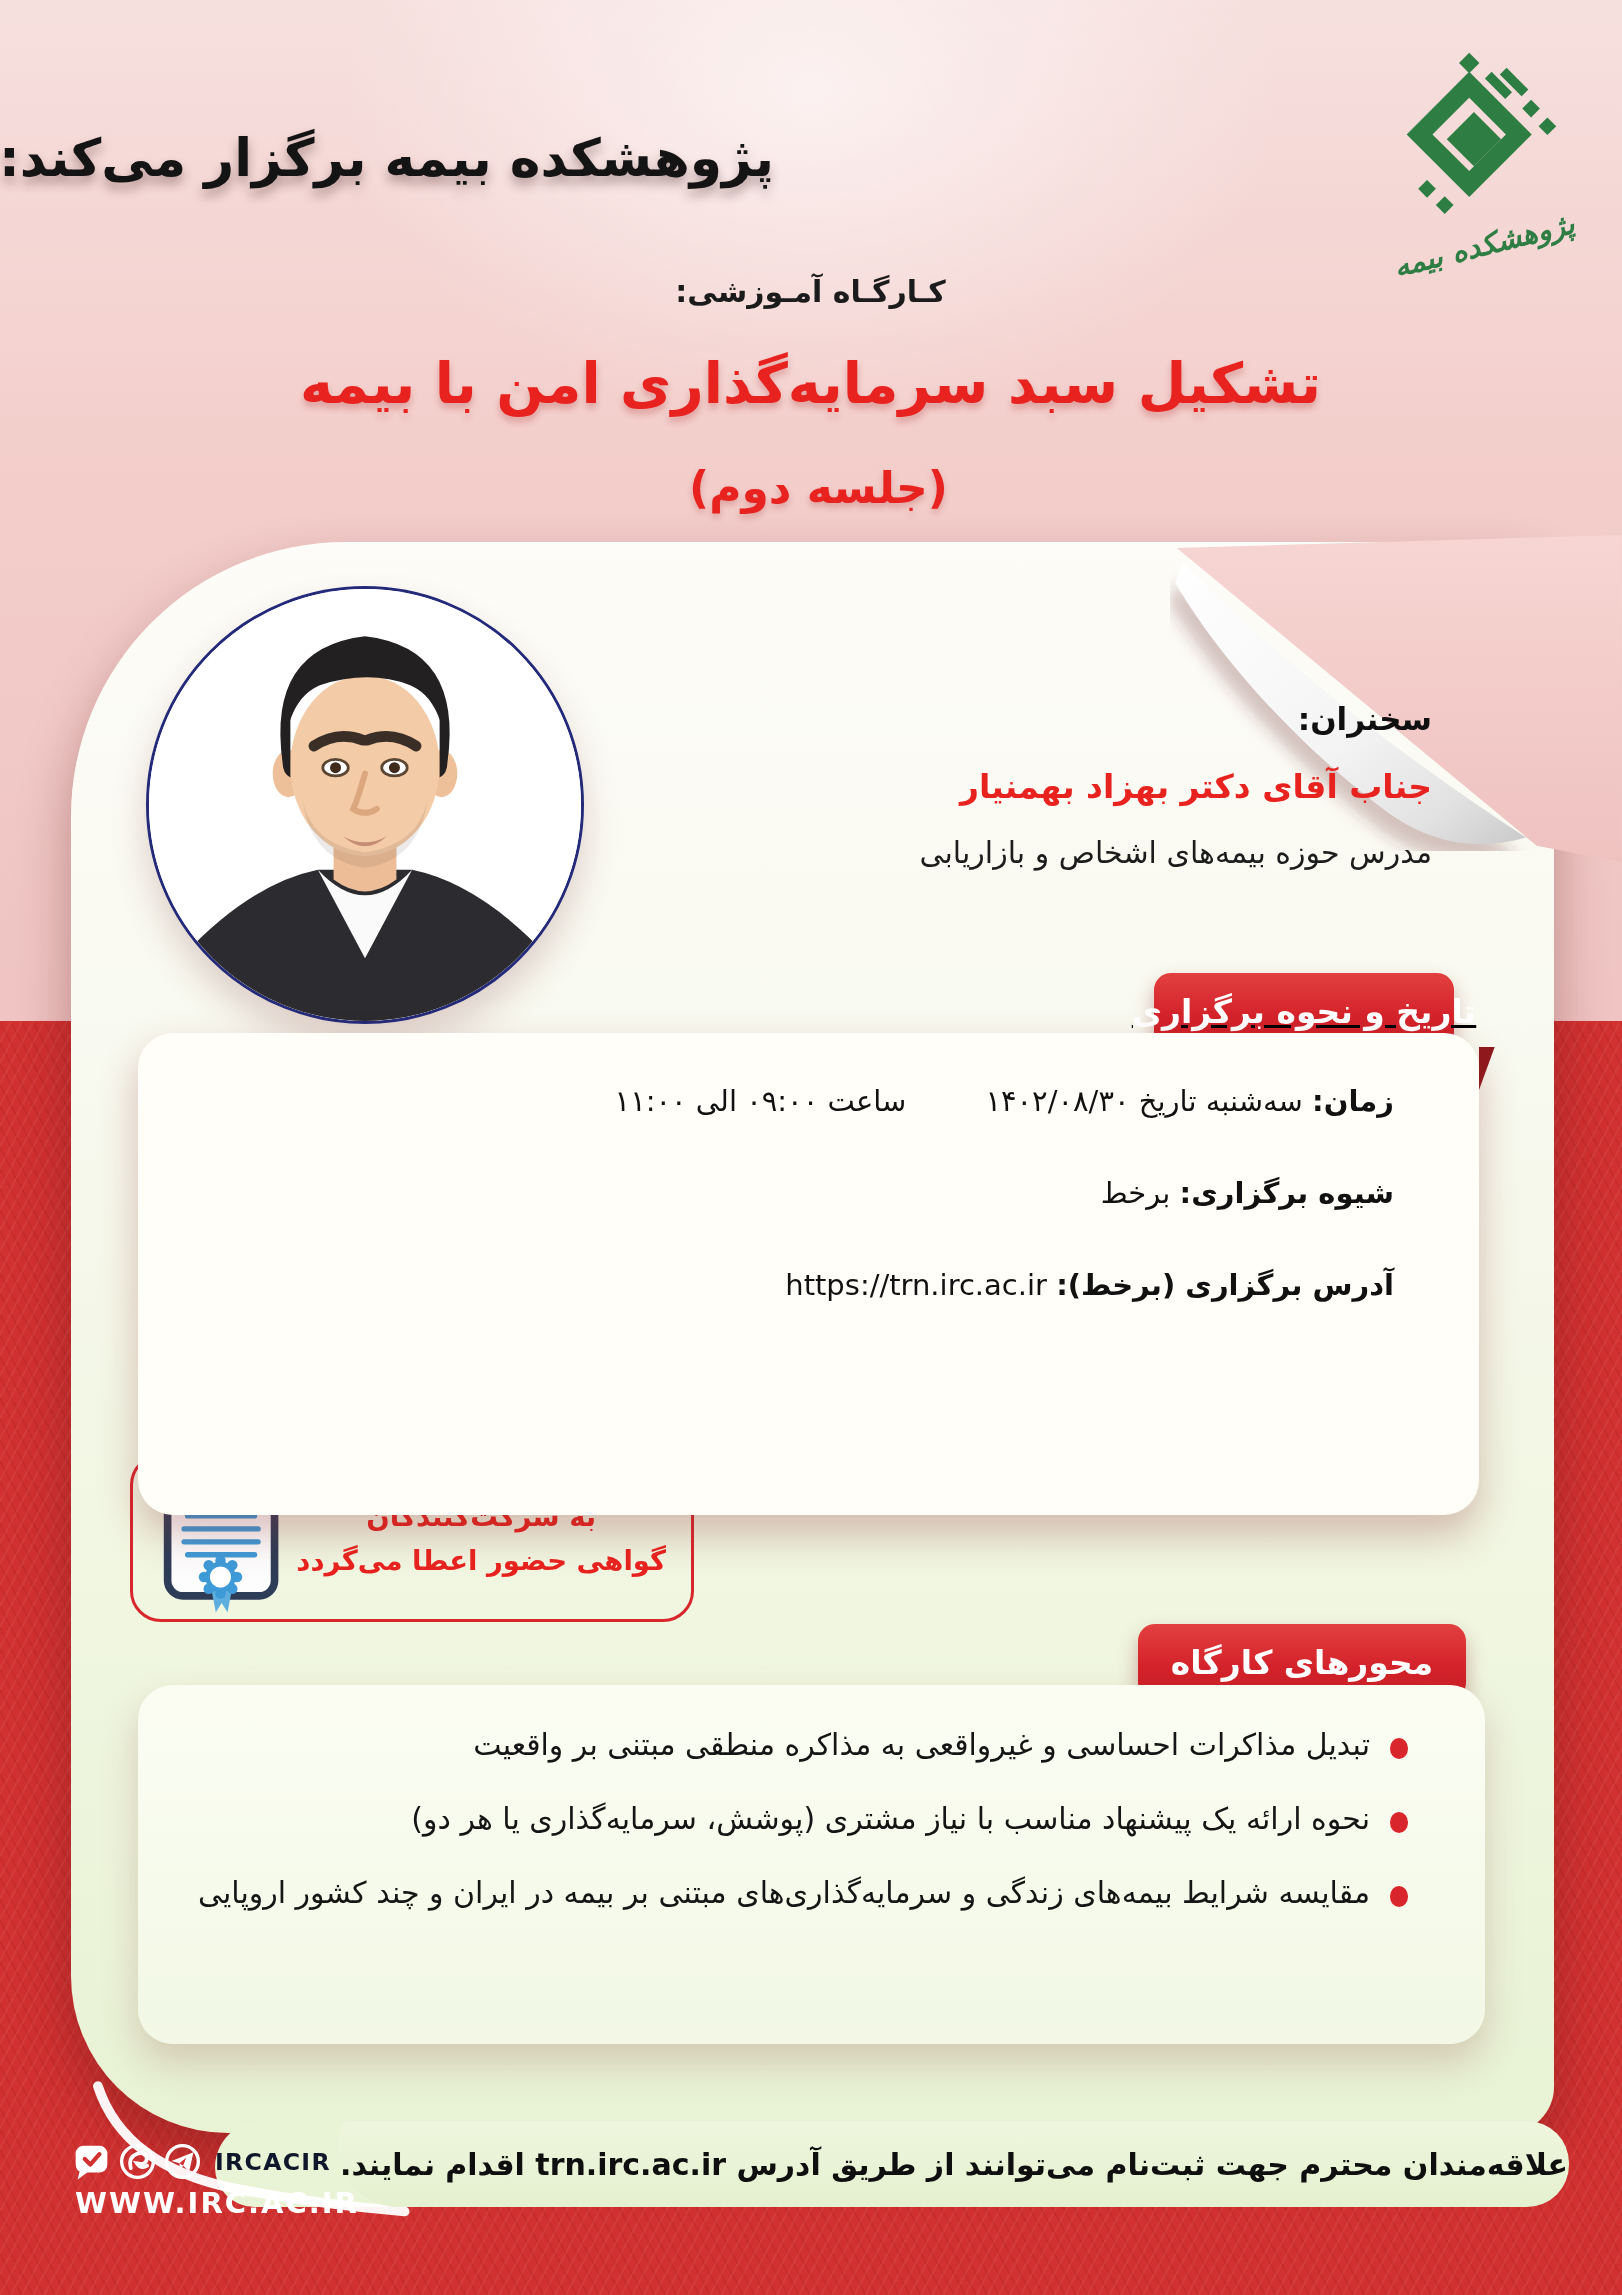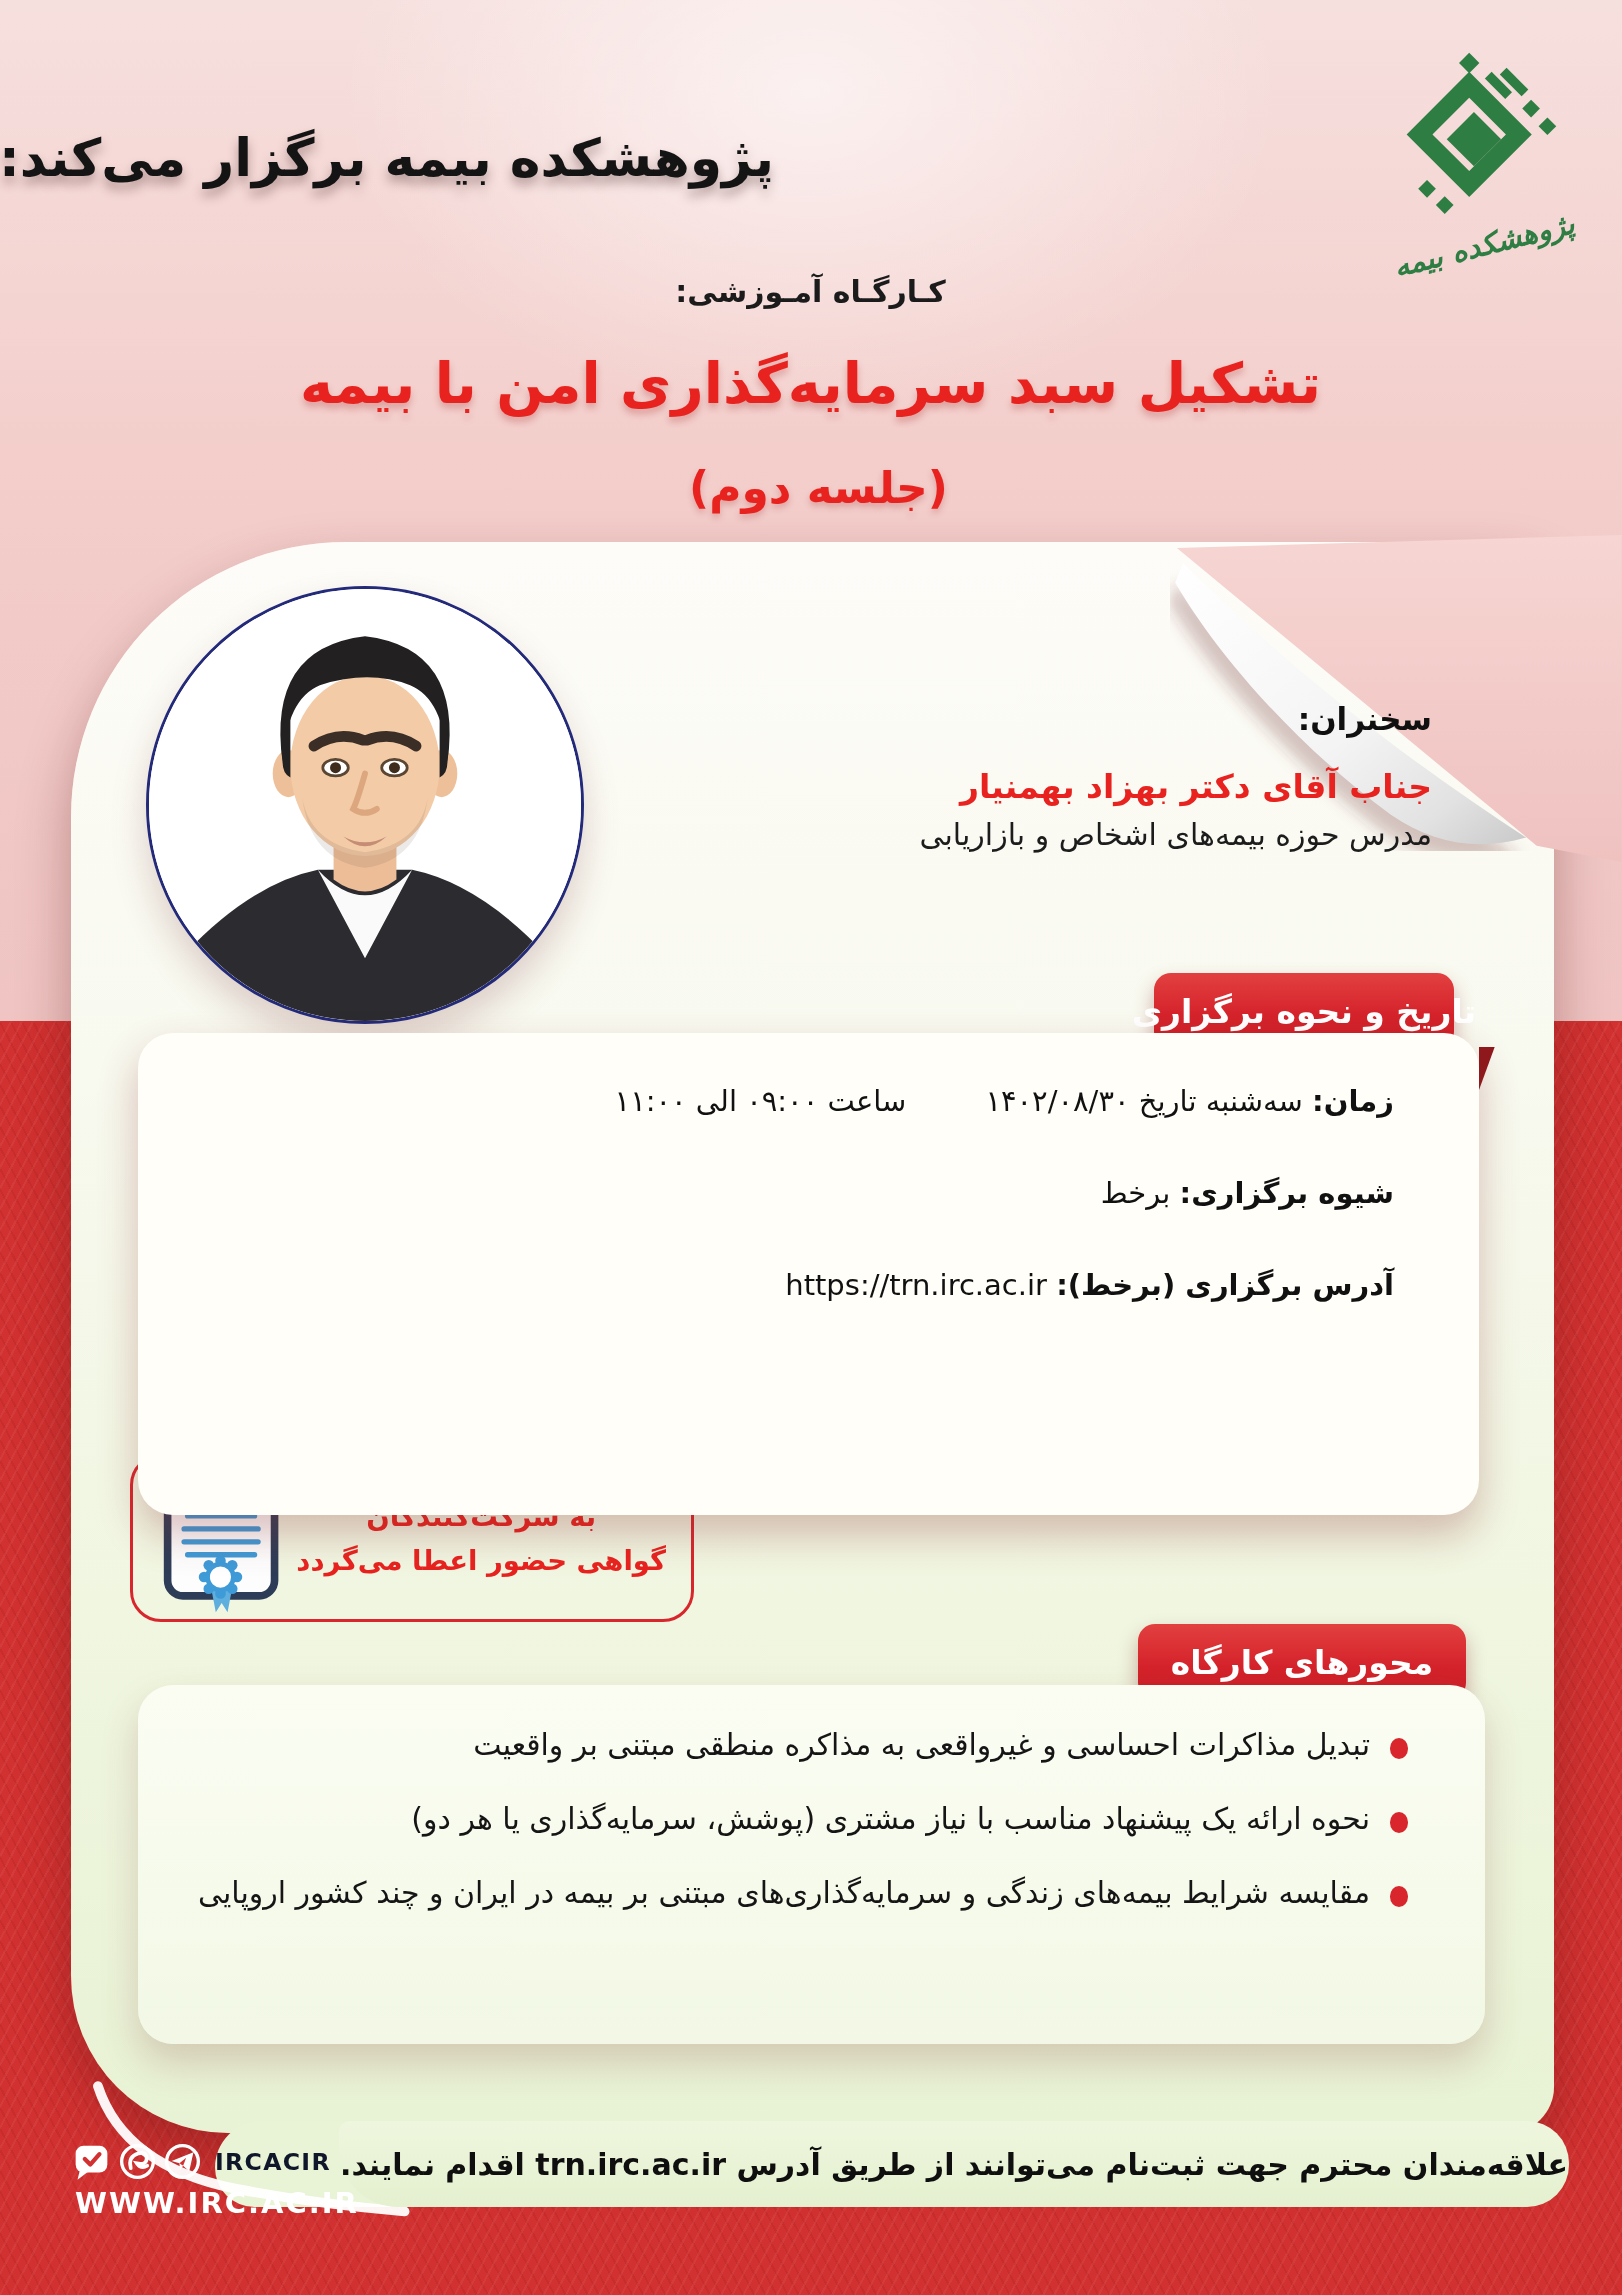--- a/index.html
+++ b/index.html
@@ -43,29 +43,29 @@
   #logo-wordmark{left:1377px;top:228px;width:216px;text-align:center;color:#2e7d43;
     font-size:29px;font-weight:bold;font-style:italic;transform:rotate(-14deg);}
 
   
   #photo-ring{left:147px;top:586px;width:438px;height:438px;border-radius:50%;
     border:3.3px solid #232a7a;background:#fff;overflow:hidden;
     box-shadow:0 19.6px 36px rgba(110,40,40,.20);}
   #photo-ring svg{display:block;width:100%;height:100%;}
   #speaker-block{right:190px;top:701px;width:864px;text-align:right;}
   #speaker-label{font-size:31px;font-weight:bold;color:#101010;margin-bottom:30px;}
-  #speaker-name{font-size:33px;font-weight:bold;color:#e8231f;margin-bottom:11px;}
+  #speaker-name{font-size:33px;font-weight:bold;color:#e8231f;margin-bottom:29px;}
   #speaker-role{font-size:30px;color:#1c1c1c;}
 
   
   .ribbon{height:76px;border-radius:17px;display:flex;align-items:center;justify-content:center;
     background:linear-gradient(180deg,#e24040 0%,#d5232b 55%,#c91e26 100%);
     box-shadow:0 10.5px 19.6px rgba(130,25,25,.35);z-index:3;}
   .ribbon span{color:#fff;font-size:33px;font-weight:bold;}
-  #schedule-ribbon{left:1155px;top:973px;width:300px;}
+  #schedule-ribbon{left:1155px;top:973px;width:300px;text-decoration:underline;}
   #topics-ribbon{left:1139px;top:1624px;width:328px;}
   .fold{width:15.7px;height:43px;background:#8f181c;clip-path:polygon(0 0,100% 0,0 100%);z-index:2;}
   #schedule-fold{left:1480px;top:1047px;}
 
   
   #schedule-card{left:139px;top:1033px;width:1341px;height:482px;border-radius:35px;background:#fffef9;
     box-shadow:0 19.6px 39px rgba(140,50,50,.30);z-index:4;padding:41px 85px 0 59px;}
   .sched-row{display:flex;align-items:baseline;gap:79px;font-size:29px;color:#111;margin-bottom:37px;line-height:1.9;}
   .sched-label{font-weight:bold;}
   .ltr{direction:ltr;unicode-bidi:embed;}

